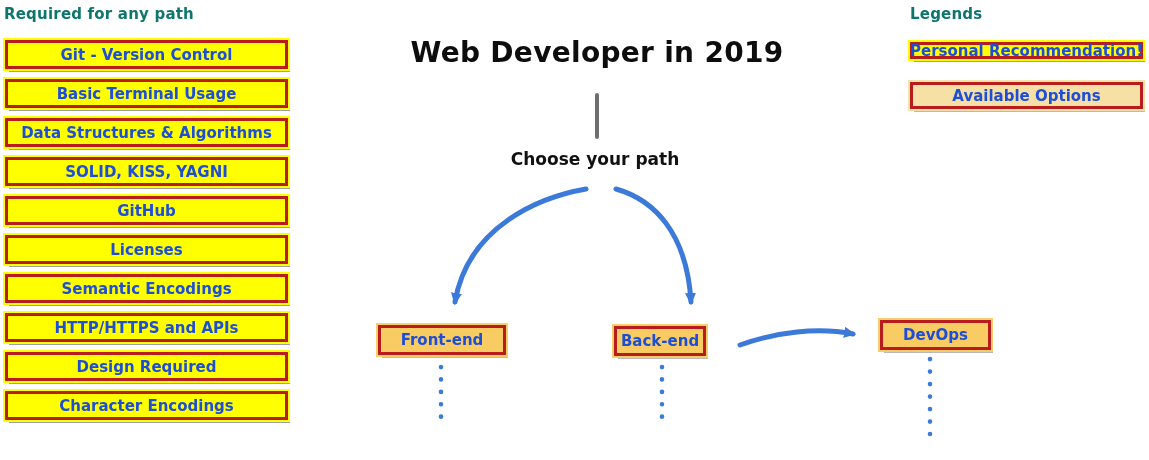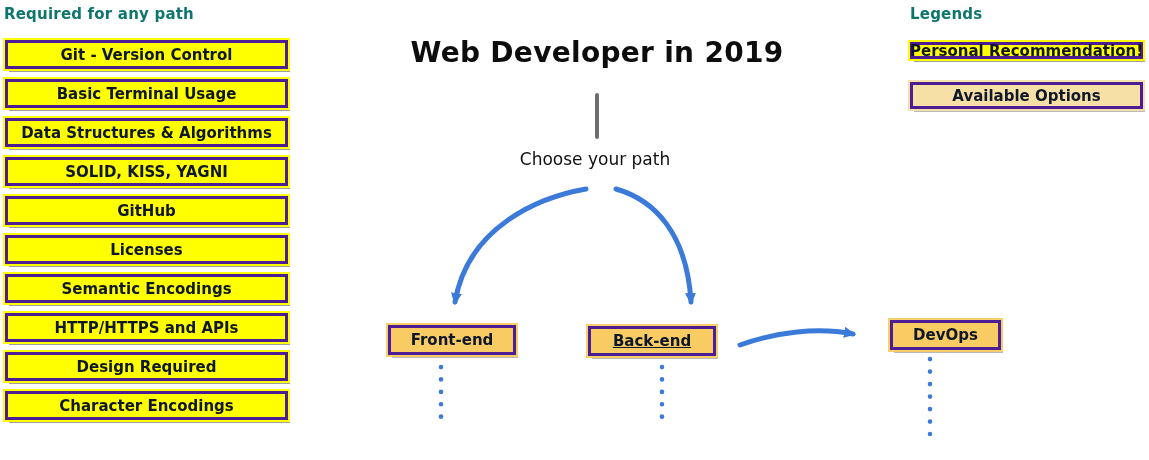--- a/index.html
+++ b/index.html
@@ -10,23 +10,23 @@
     font-family:"DejaVu Sans","Liberation Sans",sans-serif;
     overflow:hidden;
   }
   .heading{
     position:absolute;
     font-size:15px;font-weight:bold;color:#0f766e;
     letter-spacing:.2px;
   }
   .box{
     box-sizing:border-box;
-    border:3px solid #4c1d95;
+    border:3px solid #b91c1c;
     display:flex;align-items:center;justify-content:center;
-    font-size:15px;font-weight:bold;color:#0f172a;
+    font-size:15px;font-weight:bold;color:#1d4ed8;
     white-space:nowrap;
   }
   .yellow{
     background:#FFFF00;
     box-shadow:0 0 0 2px #FFFF00, 3px 4px 0 -1px rgba(80,80,80,.55);
   }
   .amber{
     background:#F8CC63;
     box-shadow:0 0 0 2px rgba(248,204,99,.95), 3px 4px 0 -1px rgba(80,80,80,.4);
   }
@@ -43,26 +43,26 @@
     position:absolute;left:597px;top:36px;transform:translateX(-50%);
     font-size:28px;font-weight:bold;color:#0d0d0d;letter-spacing:.3px;
     white-space:nowrap;
   }
   .stem{
     position:absolute;left:595px;top:93px;width:4px;height:46px;
     background:#6e6e6e;border-radius:2px;
   }
   .choose{
     position:absolute;left:595px;top:149px;transform:translateX(-50%);
-    font-size:17px;font-weight:normal;color:#111;white-space:nowrap;
+    font-size:17px;font-weight:bold;color:#111;white-space:nowrap;
   }
   .links{position:absolute;left:0;top:0;pointer-events:none;}
-  .path-node{position:absolute;height:30px;margin-left:10px;}
+  .path-node{position:absolute;height:30px;}
   .node-frontend{left:378px;top:325px;width:128px;}
-  .node-backend{left:578px;top:326px;width:128px;text-decoration:underline;}
+  .node-backend{left:614px;top:326px;width:92px;}
   .node-devops{left:880px;top:320px;width:111px;}
   
   .legend-heading{left:910px;top:5px;}
   .legend-reco{position:absolute;left:910px;top:42px;width:233px;height:17px;}
   .legend-option{position:absolute;left:910px;top:82px;width:233px;height:27px;}
 </style>
 </head>
 <body>
 
 <div class="canvas">

